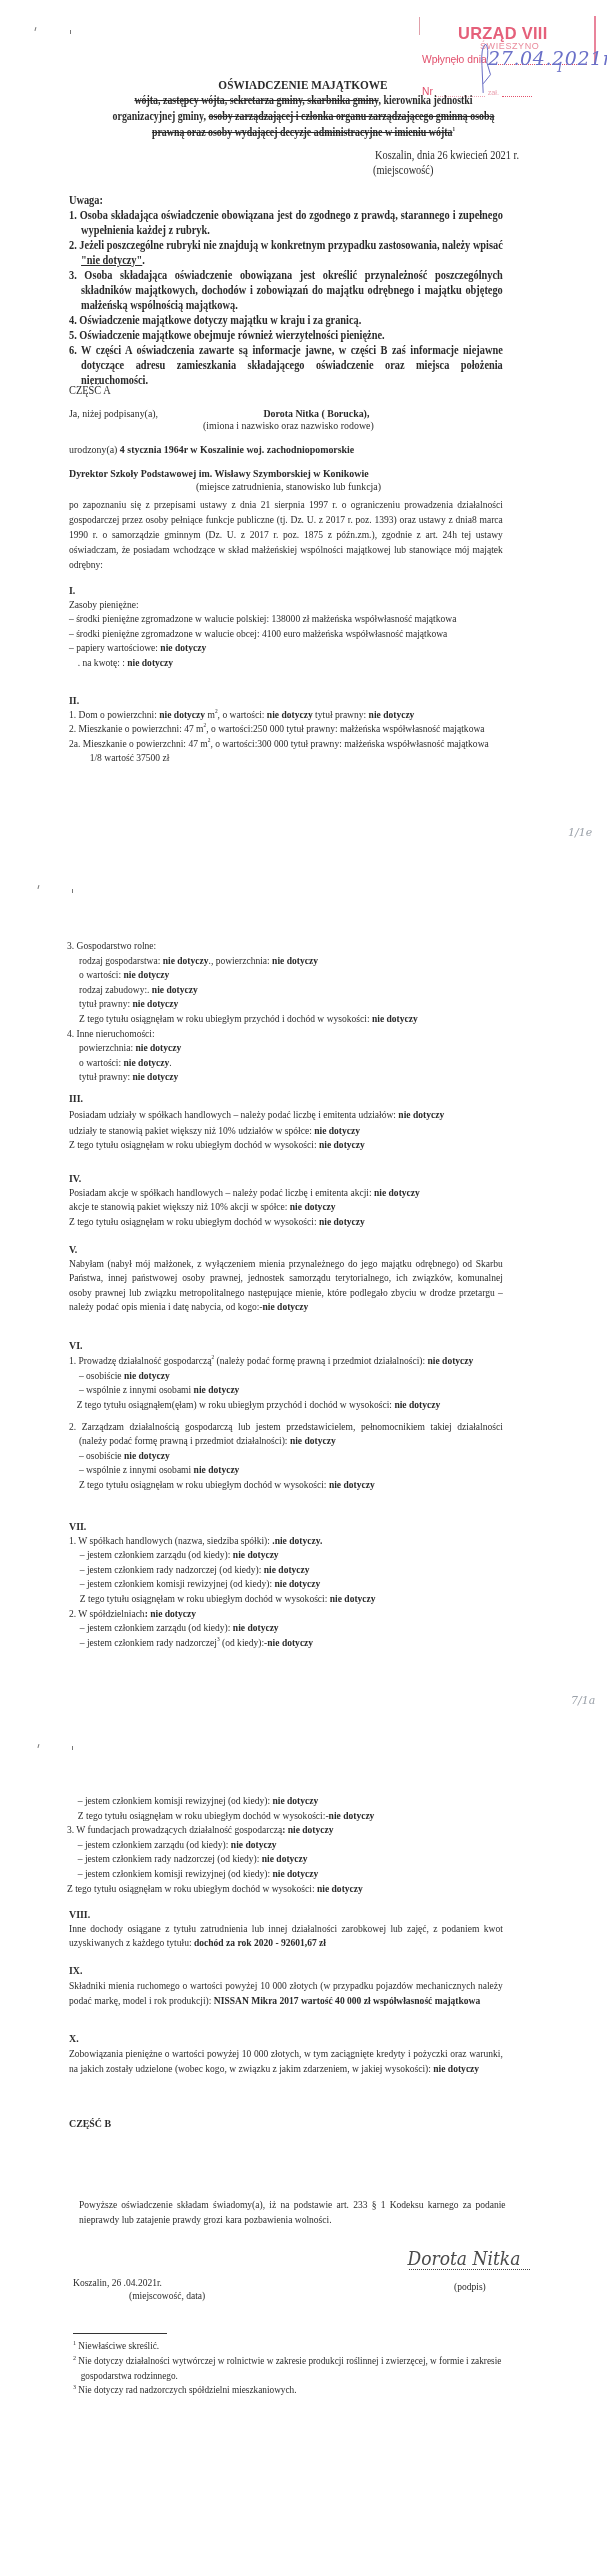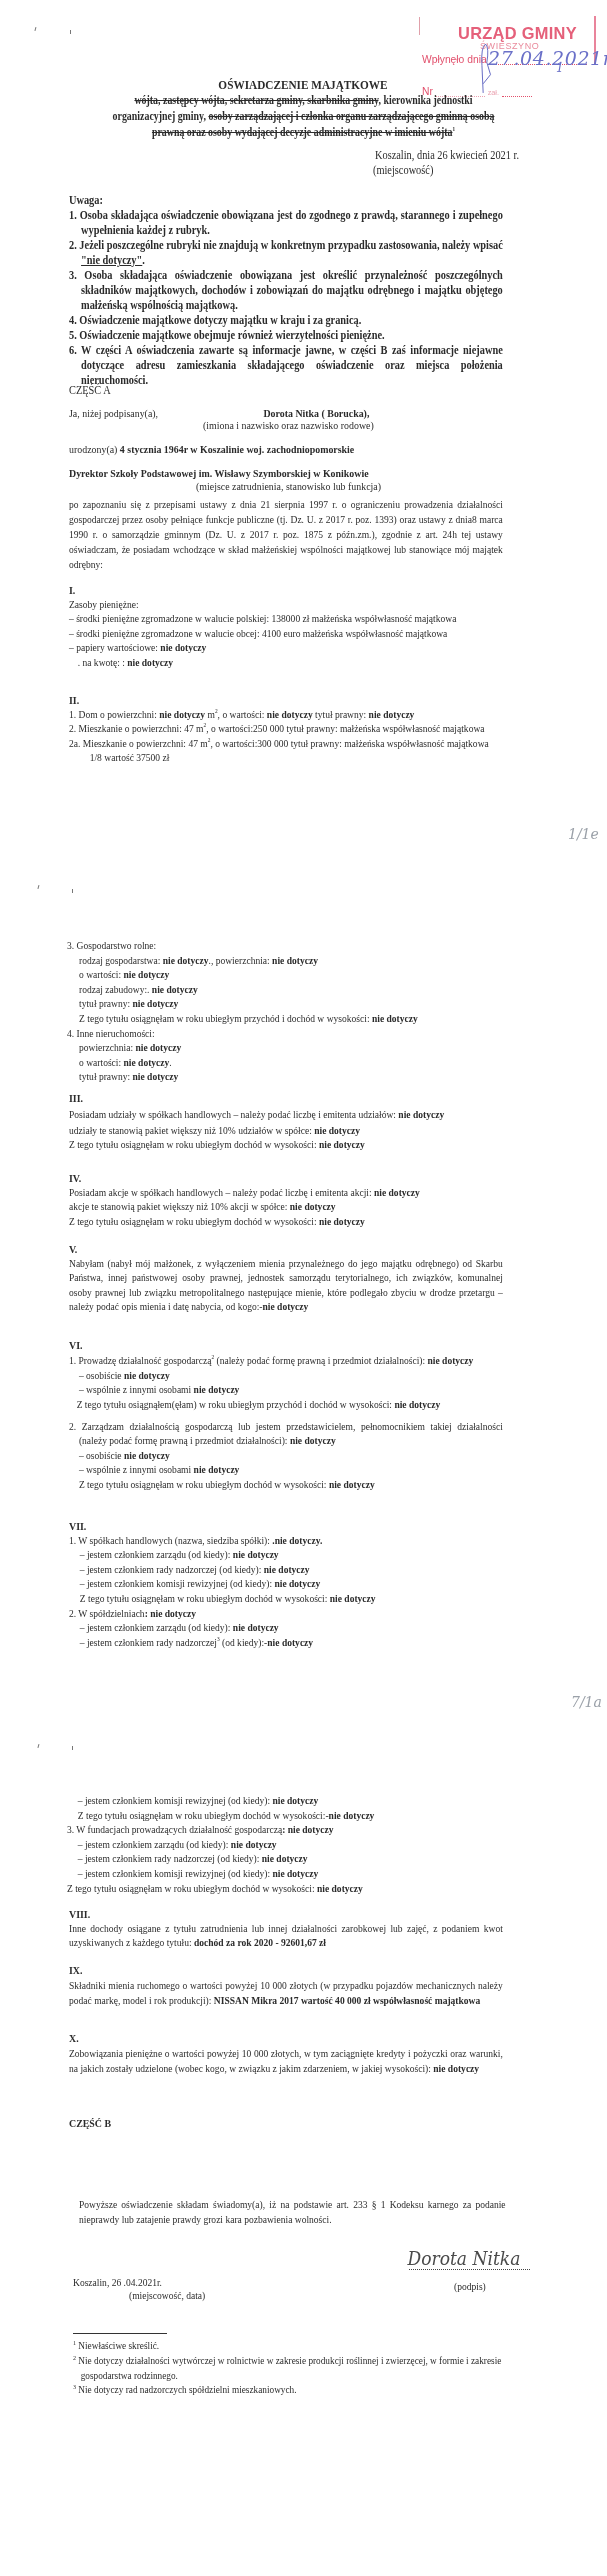--- a/index.html
+++ b/index.html
@@ -25,37 +25,37 @@
   .stamp-sub { position: absolute; left: 61px; top: 30px; font-size: 9px; color: #e98a9c; letter-spacing: 0.6px; }
   .stamp-row { position: absolute; left: 3px; font-size: 10.3px; color: #e2506c; }
   .stamp-row .faint { color: #eaa2b0; font-size: 7.3px; }
   .stamp-dots { display: inline-block; border-bottom: 1.2px dotted #e2506c; width: 97px; height: 0.6px; vertical-align: bottom; }
   .stamp-hand { position: absolute; left: 69px; top: 36px; font-family: "DejaVu Serif", serif; font-style: italic;
                 font-size: 19px; color: #6a70c8; letter-spacing: 0.6px; }
   .stamp-border-l { position: absolute; left: 0; top: 6px; width: 0.6px; height: 18px; background: #e0a0aa; }
   .stamp-border-r { position: absolute; right: 4.9px; top: 4.9px; width: 2.4px; height: 49px; background: #e05070; opacity: 0.7; }
   .stamp-scrawl { position: absolute; left: 58px; top: 30px; width: 16px; height: 55px; }
 
-  .handmark { position: absolute; font-family: "DejaVu Serif", serif; font-style: italic; color: #9aa0a8; font-size: 14px; }
+  .handmark { position: absolute; font-family: "DejaVu Serif", serif; font-style: italic; color: #9aa0a8; font-size: 11px; }
   .scanmark { position: absolute; width: 1.2px; height: 3.6px; background: #777; }
 
   .signature { position: absolute; left: 404px; top: 2248px; width: 140px; font-family: "DejaVu Serif", serif;
                font-style: italic; font-size: 18px; color: #4a4a4a; transform: scaleX(0.95); }
   .sig-dots { position: absolute; left: 409px; top: 2269px; width: 121px; border-bottom: 1.2px dotted #444; }
   .footnote-rule { position: absolute; left: 73px; top: 2333px; width: 94px; height: 0.6px; background: #333; }
   .fn { position: absolute; left: 73px; width: 486px; font-size: 10.3px; line-height: 14.6px; transform: scaleX(0.9); transform-origin: left top; }
   .fn sup { font-size: 6.7px; }
 </style>
 </head>
 <body>
 
 <div class="stamp">
   <div class="stamp-border-l"></div>
   <div class="stamp-border-r"></div>
-  <div class="stamp-title">URZĄD GMINY</div>
+  <div class="stamp-title">URZĄD VIII</div>
   <div class="stamp-sub">ŚWIESZYNO</div>
   <div class="stamp-row" style="top:43px;">
     <span>Wpłynęło dnia</span>
     <span class="stamp-dots"></span>
   </div>
   <div class="stamp-hand">27.04.2021r.</div>
   <div class="stamp-row" style="top:75px;">
     <span>Nr</span>
     <span class="stamp-dots" style="width:49px;border-bottom-color:#eaa2b0;"></span>
     <span class="faint">zał.</span>

